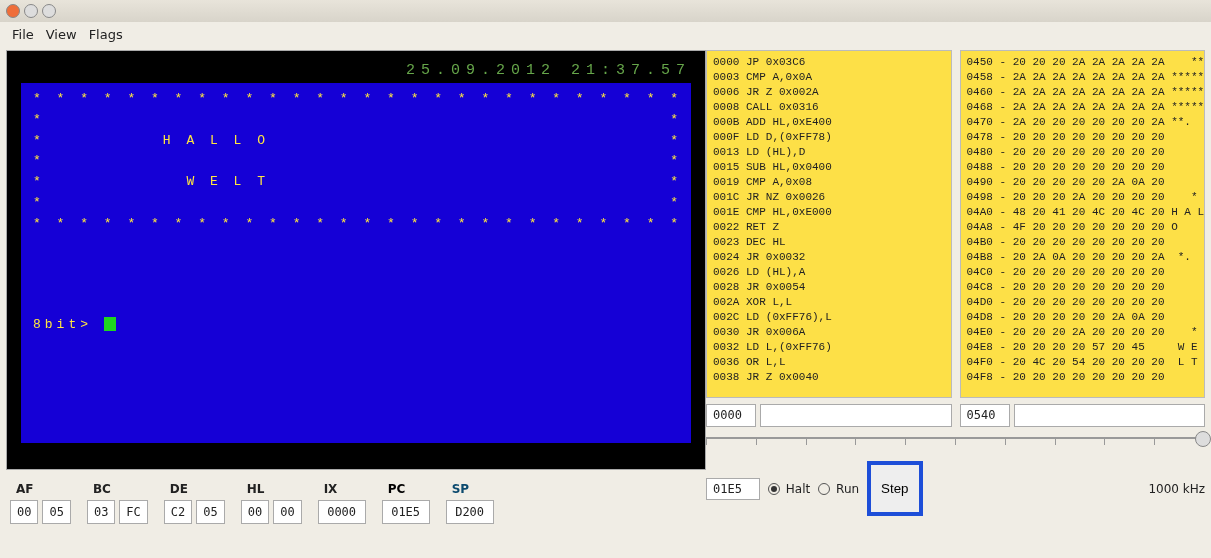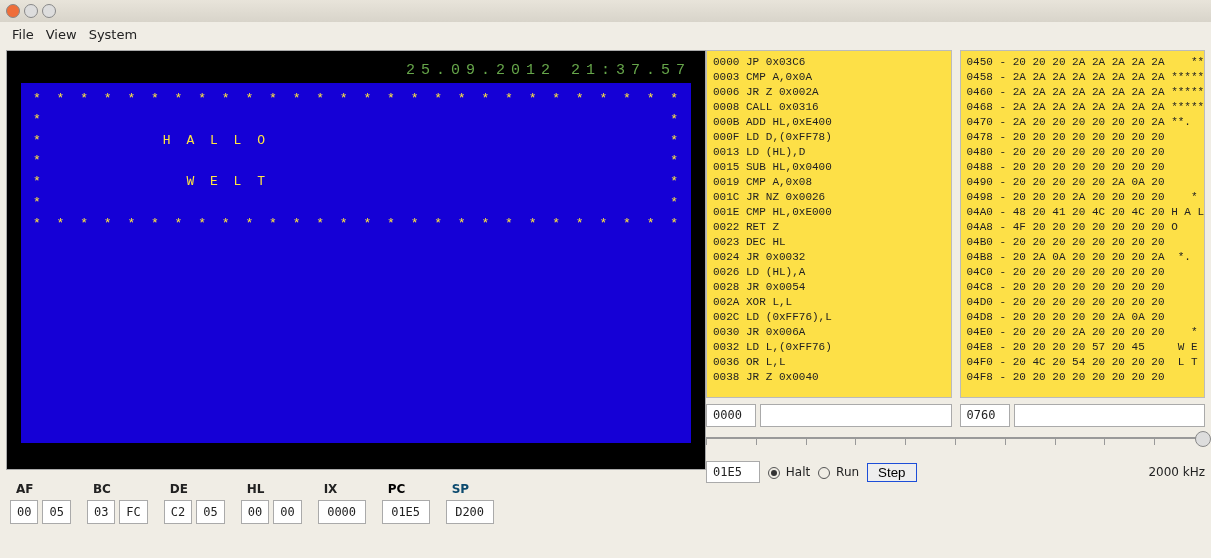--- a/index.html
+++ b/index.html
@@ -109,54 +109,55 @@
 .text-in { border:1px solid #aaa; background:#fff; flex:1; padding:3px 6px;}
 .slider-row { margin-top:6px;}
 .slider-track { position:relative; height:24px;}
 .slider-line { position:absolute; left:0; right:0; top:4px; height:2px; background:#999;}
 .ticks { position:absolute; left:0; right:0; top:6px; display:flex; justify-content:space-between;}
 .ticks span { width:1px; height:6px; background:#999; display:block;}
 .thumb { position:absolute; right:-6px; top:-2px; width:16px; height:16px; border-radius:8px; background:#ddd; border:1px solid #888;}
 .bottom-ctrl { display:flex; align-items:center; gap:8px; margin-top:4px;}
 .radio { width:12px; height:12px; border:1px solid #555; border-radius:6px; display:inline-block; vertical-align:middle; margin-right:2px; position:relative;}
 .radio.sel::after { content:""; position:absolute; width:6px; height:6px; background:#333; border-radius:3px; left:2px; top:2px;}
-.btn { border:1px solid #1d4ed8; background:#eee; padding:1px 10px; }
+.btn { border:4px solid #1d4ed8; background:#eee; padding:16px 10px; }
 .freq { margin-left:auto; font-size:12px;}
 </style>
 </head>
 <body>
 
 <div class="titlebar">
   <div class="tb-btn tb-close"></div>
   <div class="tb-btn tb-min"></div>
   <div class="tb-btn tb-max"></div>
 </div>
 
 <div class="menubar">
   <span>File</span>
   <span>View</span>
-  <span>System</span>
+  <span>Flags</span>
 </div>
 
 <div class="content">
   <div class="left-col">
     <div class="screen-wrap">
       <div class="screen">
         <div class="clockline">
             <span class="clk">25.09.2012 21:37.57</span>
           </div>
         <div class="bluebox">
           <div class="sline">* * * * * * * * * * * * * * * * * * * * * * * * * * * *</div>
           <div class="sline">*                                                     *</div>
           <div class="sline">*          H A L L O                                  *</div>
           <div class="sline">*                                                     *</div>
           <div class="sline">*            W E L T                                  *</div>
           <div class="sline">*                                                     *</div>
           <div class="sline">* * * * * * * * * * * * * * * * * * * * * * * * * * * *</div>
           <div style="height:80px"></div>
+          <div class="sline"><span class="prompt">8bit&gt; </span><span class="cursor"></span></div>
         </div>
       </div>
     </div>
 
     <div class="regs">
       <div class="reg-grp">
         <div class="reg-lbl">AF</div>
         <div class="reg-box">
           <div class="regval">00</div>
           <div class="regval">05</div>
@@ -251,21 +252,21 @@
 04F0 - 20 4C 20 54 20 20 20 20  L T    
 04F8 - 20 20 20 20 20 20 20 20         </div>
     </div>
 
     <div class="addr-row">
       <div class="grp">
         <div class="addr-in">0000</div>
         <input class="text-in" placeholder="" style="">
       </div>
       <div class="grp">
-        <div class="addr-in">0760</div>
+        <div class="addr-in">0540</div>
         <input class="text-in" placeholder="" style="">
       </div>
     </div>
 
     <div class="slider-row">
       <div class="slider-track">
         <div class="slider-line"></div>
         <div class="ticks">
             <span></span>
             <span></span>
@@ -281,16 +282,16 @@
           </div>
         <div class="thumb"></div>
       </div>
     </div>
 
     <div class="bottom-ctrl">
       <div class="addr-in" style="width:54px">01E5</div>
       <label><span class="radio sel"></span> <span>Halt</span></label>
       <label><span class="radio"></span> <span>Run</span></label>
       <button class="btn">Step</button>
-      <div class="freq">2000 kHz</div>
+      <div class="freq">1000 kHz</div>
     </div>
   </div>
 </div>
 
 </body></html>

